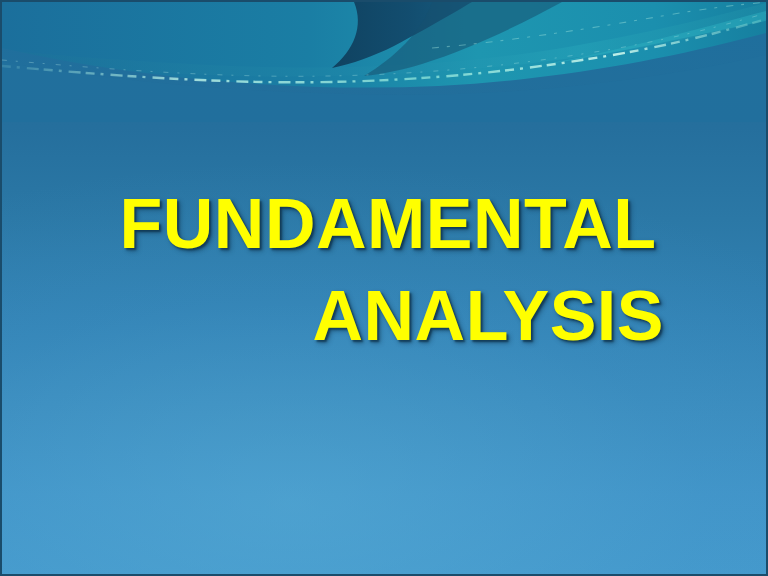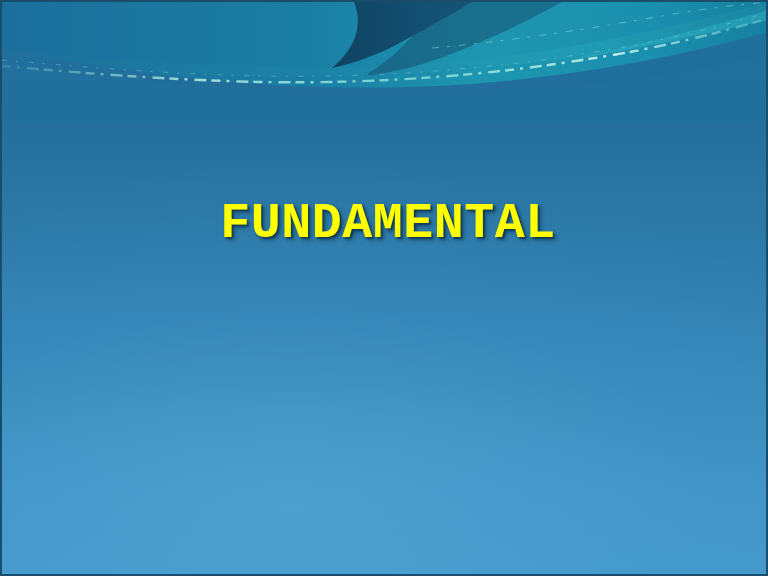--- a/index.html
+++ b/index.html
@@ -66,23 +66,23 @@
     left: 0;
     top: 176px;
     width: 768px;
     padding: 0 52px 0 56px;
     box-sizing: border-box;
     text-align: center;
   }
   .title-line {
     display: block;
     color: #FFFF00;
-    font-family: Liberation Mono, monospace;
+    font-family: Liberation Sans, sans-serif;
     font-weight: 700;
-    font-size: 50px;
+    font-size: 70px;
     line-height: 92px;
     letter-spacing: 0.5px;
     white-space: nowrap;
     text-shadow:
         2px 2px 2px rgba(12,45,70,0.70),
         3px 3px 5px rgba(10,40,65,0.45);
   }
   .title-line.line-1 { text-align: center; }
   .title-line.line-2 { text-align: right; padding-right: 54px; }
 </style>
@@ -150,15 +150,16 @@
 
       <path d="M0,64 C70,70 160,78 260,80 C370,82 480,74 580,58 C660,46 720,30 768,16" fill="none" stroke="url(#gDash)" stroke-width="2.4" stroke-dasharray="9 6 3 7 12 5"></path>
       <path d="M0,58 C70,64 160,72 260,74 C370,76 480,68 580,52 C660,40 720,24 768,10" fill="none" stroke="#bff3ea" stroke-width="1" opacity="0.30" stroke-dasharray="5 9 2 11"></path>
 
       <path d="M430,46 C500,40 580,28 660,14 C700,7 740,2 768,0" fill="none" stroke="#a9ece2" stroke-width="1.1" opacity="0.40" stroke-dasharray="7 8 3 9"></path>
     </svg>
   </div>
 
   <div class="title-block">
     <span class="title-line line-1">FUNDAMENTAL</span>
+    <span class="title-line line-2">ANALYSIS</span>
   </div>
 
 </div>
 
 </body></html>

